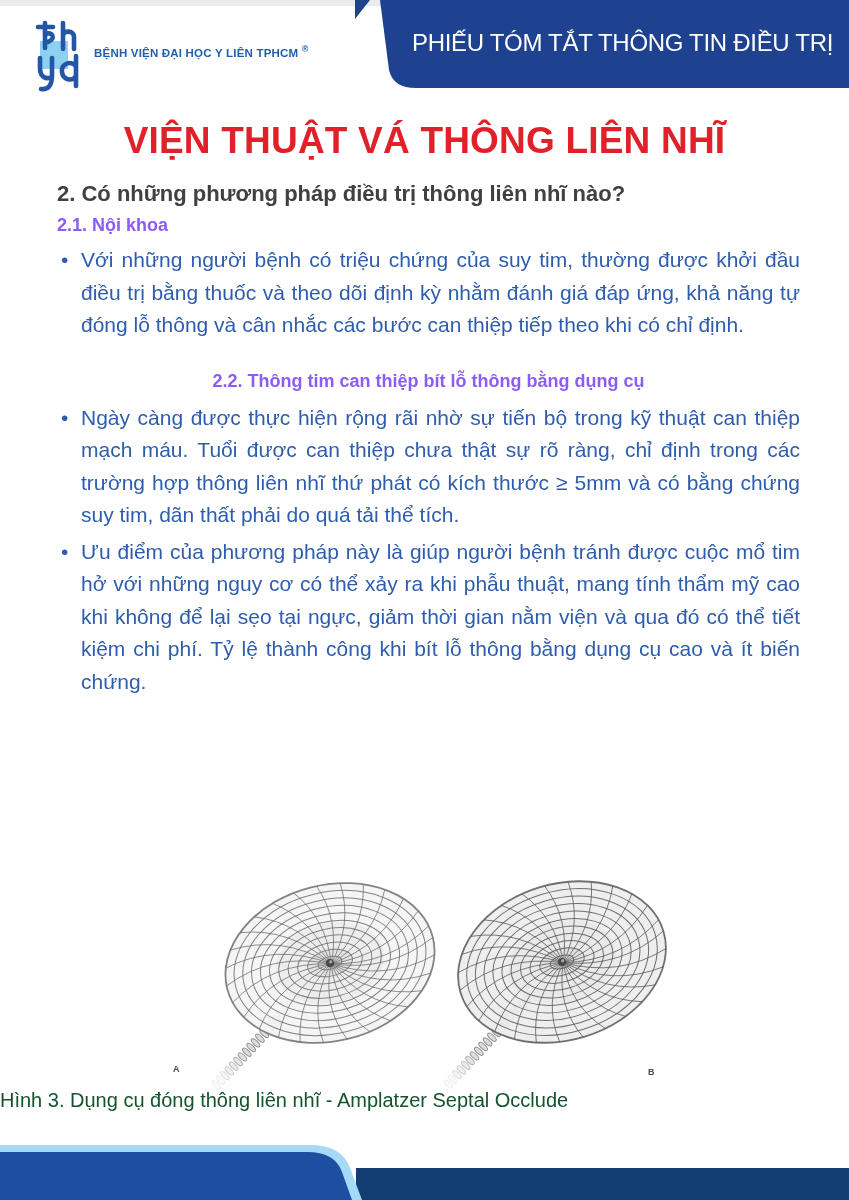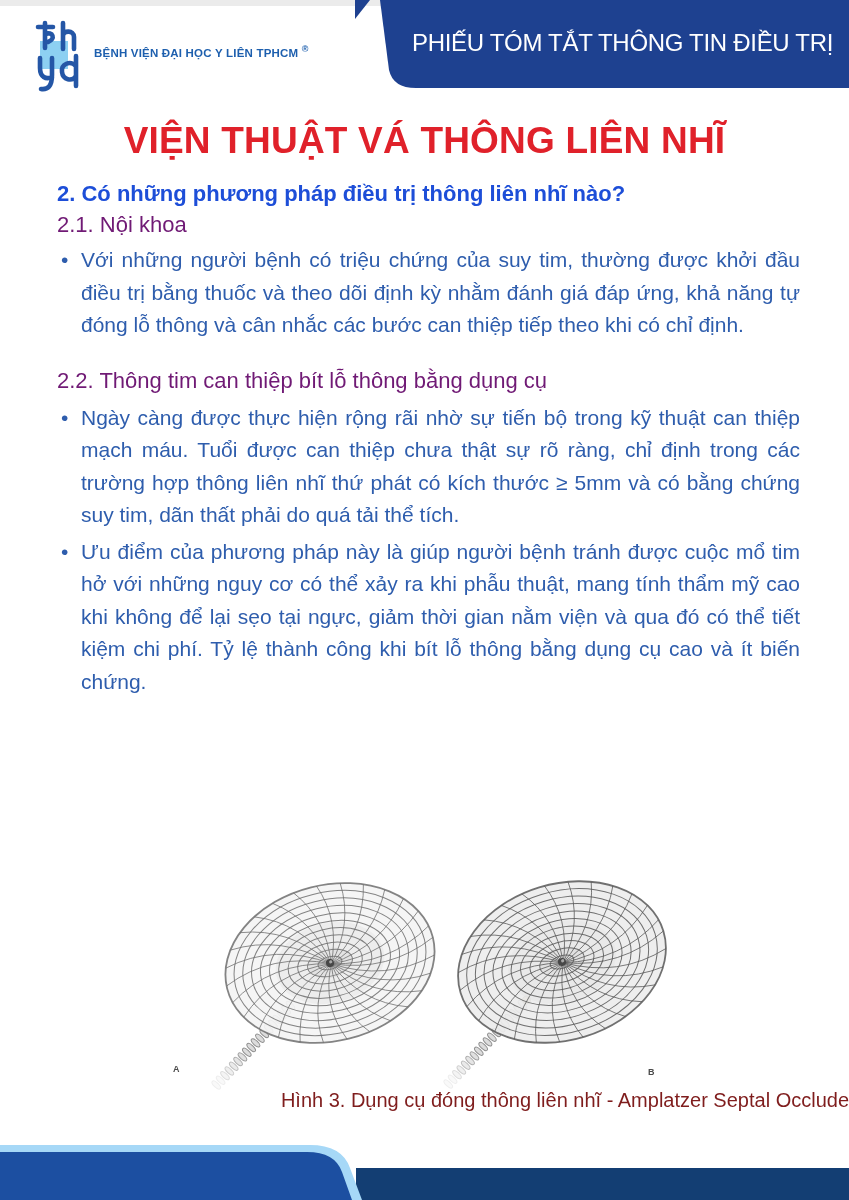--- a/index.html
+++ b/index.html
@@ -14,36 +14,36 @@
   
   .logo-svg{position:absolute;left:26px;top:18px;width:64px;height:76px;}
   .org-name{position:absolute;left:94px;top:44px;font-size:11.5px;font-weight:bold;
       color:#1d5fae;letter-spacing:.2px;white-space:nowrap;}
   .org-name sup{font-size:9px;}
   
   .doc-title{position:absolute;top:120px;left:0;width:100%;margin:0;text-align:center;
       color:#e0212a;font-size:37px;font-weight:bold;letter-spacing:.2px;}
   
   .content{position:absolute;left:57px;top:180px;width:743px;color:#2e5dad;}
-  .content h2{margin:0 0 2px 0;font-size:22px;line-height:28px;color:#1d4ed8;font-weight:bold;}
-  .content h3{margin:0 0 4px 0;font-size:22px;line-height:30px;color:#701a75;font-weight:normal;}
-  .content h3.gap{margin-top:24px;margin-bottom:6px;}
+  .content h2{margin:0 0 2px 0;font-size:22px;line-height:28px;color:#404040;font-weight:bold;}
+  .content h3{margin:0 0 4px 0;font-size:18px;line-height:30px;color:#8b5cf6;font-weight:bold;}
+  .content h3.gap{margin-top:24px;margin-bottom:6px;text-align:center;}
   .content ul{margin:0;padding:0;list-style:none;}
   .content li{position:relative;padding-left:24px;margin-bottom:4px;
       font-size:21px;line-height:32.5px;text-align:justify;}
   .content li::before{content:"•";position:absolute;left:4px;top:0;font-size:21px;}
   
   .figure{position:absolute;left:0;top:852px;width:849px;height:245px;}
   .figure svg{position:absolute;left:0;top:0;}
   .fig-label{position:absolute;font-size:9px;color:#4a4a4a;font-weight:bold;}
   .fig-label.a{left:173px;top:1064px;}
   .fig-label.b{left:648px;top:1067px;}
   .fig-label{position:absolute;}
-  .caption{position:absolute;left:0;top:1089px;width:100%;text-align:right;
-      color:#7f1d1d;font-size:20px;}
+  .caption{position:absolute;left:0;top:1089px;width:100%;text-align:left;
+      color:#14532d;font-size:20px;}
   
   .footer-svg{position:absolute;left:0;top:1140px;width:849px;height:60px;}
 </style>
 </head>
 <body>
 
 <div class="page">
 
   <div class="top-strip"></div>
 

